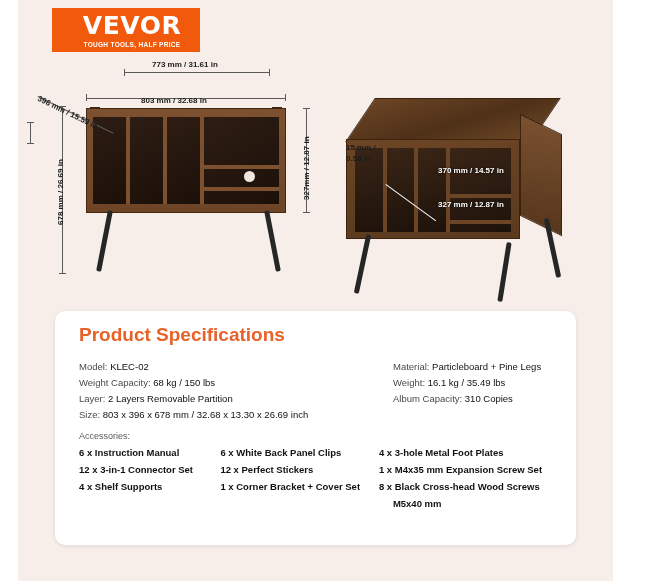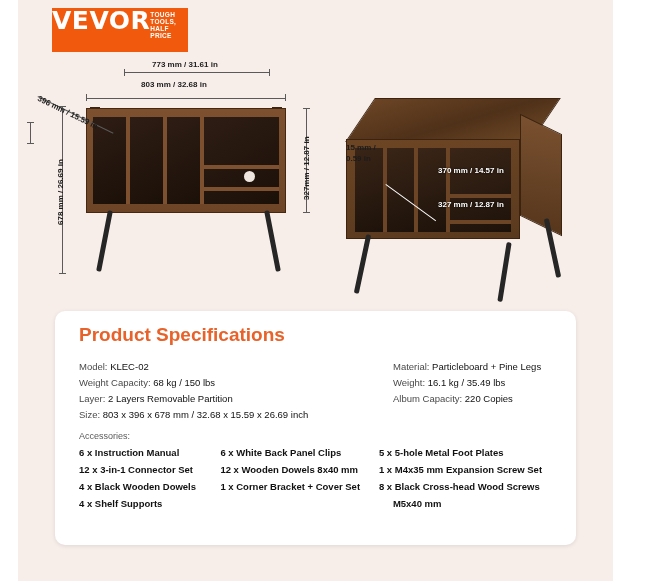--- a/index.html
+++ b/index.html
@@ -24,22 +24,24 @@
 
   
   .logo {
     position: absolute;
     left: 34px;
     top: 8px;
     width: 136px;
     height: 44px;
     background: #f1590d;
     display: flex;
-    flex-direction: row;
+    flex-direction: column;
+    align-items: center;
     justify-content: center;
+    padding-left: 12px;
   }
   .logo-word {
     color: #ffffff;
     font-size: 25px;
     font-weight: bold;
     letter-spacing: 0.5px;
     line-height: 1;
     font-family: "DejaVu Sans", sans-serif;
   }
   .logo-tag {
@@ -249,21 +251,21 @@
   <div class="logo">
     <div class="logo-word">VEVOR</div>
     <div class="logo-tag">TOUGH TOOLS, HALF PRICE</div>
   </div>
 
   <div class="diagrams">
 
     <div class="dim-line dim-h" style="left:68px; top:38px; width:200px;"></div>
     <div class="tick-v" style="left:68px; top:34px;"></div>
     <div class="tick-v" style="left:267px; top:34px;"></div>
-    <div class="dim-label" style="left:123px; top:20px;">803 mm / 32.68 in</div>
+    <div class="dim-label" style="left:123px; top:36px;">803 mm / 32.68 in</div>
 
     <div class="dim-line dim-v" style="left:44px; top:46px; height:168px;"></div>
     <div class="tick-h" style="left:41px; top:46px;"></div>
     <div class="tick-h" style="left:41px; top:213px;"></div>
     <div class="dim-label rot" style="left:38px; top:165px; transform: rotate(-90deg);">678 mm / 26.69 in</div>
 
     <div class="dim-line dim-v" style="left:288px; top:48px; height:105px;"></div>
     <div class="tick-h" style="left:285px; top:48px;"></div>
     <div class="tick-h" style="left:285px; top:152px;"></div>
     <div class="dim-label rot" style="left:284px; top:140px; transform: rotate(-90deg);">327mm / 12.87 in</div>
@@ -337,55 +339,54 @@
       <div class="spec-row">
         <span>Weight Capacity:</span>
         <b>68 kg / 150 lbs</b>
       </div>
       <div class="spec-row">
         <span>Layer:</span>
         <b>2 Layers Removable Partition</b>
       </div>
       <div class="spec-row">
         <span>Size:</span>
-        <b>803 x 396 x 678 mm / 32.68  x 15.59  x 26.69  inch</b>
+        <b>803 x 396 x 678 mm / 32.68  x 13.30  x 26.69  inch</b>
       </div>
     </div>
 
     <div class="spec-col-right">
       <div class="spec-row">
         <span>Material:</span>
         <b>Particleboard + Pine Legs</b>
       </div>
       <div class="spec-row">
         <span>Weight:</span>
         <b>16.1 kg / 35.49 lbs</b>
       </div>
       <div class="spec-row">
         <span>Album Capacity:</span>
-        <b>220 Copies</b>
+        <b>310 Copies</b>
       </div>
     </div>
 
     <div class="acc-label">Accessories:</div>
 
     <div class="acc-cols">
       <div class="acc-col acc-col-1">
         <div class="acc-item">6 x Instruction Manual</div>
         <div class="acc-item">12 x 3-in-1 Connector Set</div>
-        <div class="acc-item">4 x Black Wooden Dowels</div>
         <div class="acc-item">4 x Shelf Supports</div>
       </div>
       <div class="acc-col acc-col-2">
         <div class="acc-item">6 x White Back Panel Clips</div>
-        <div class="acc-item">12 x Wooden Dowels 8x40 mm</div>
+        <div class="acc-item">12 x Perfect Stickers</div>
         <div class="acc-item">1 x Corner Bracket + Cover Set</div>
       </div>
       <div class="acc-col acc-col-3">
-        <div class="acc-item">5 x 5-hole Metal Foot Plates</div>
+        <div class="acc-item">4 x 3-hole Metal Foot Plates</div>
         <div class="acc-item">1 x M4x35 mm Expansion Screw Set</div>
         <div class="acc-item">8 x Black Cross-head Wood Screws</div>
         <div class="acc-item acc-sub">M5x40 mm</div>
       </div>
     </div>
   </div>
 
 </div>
 
 </body></html>

